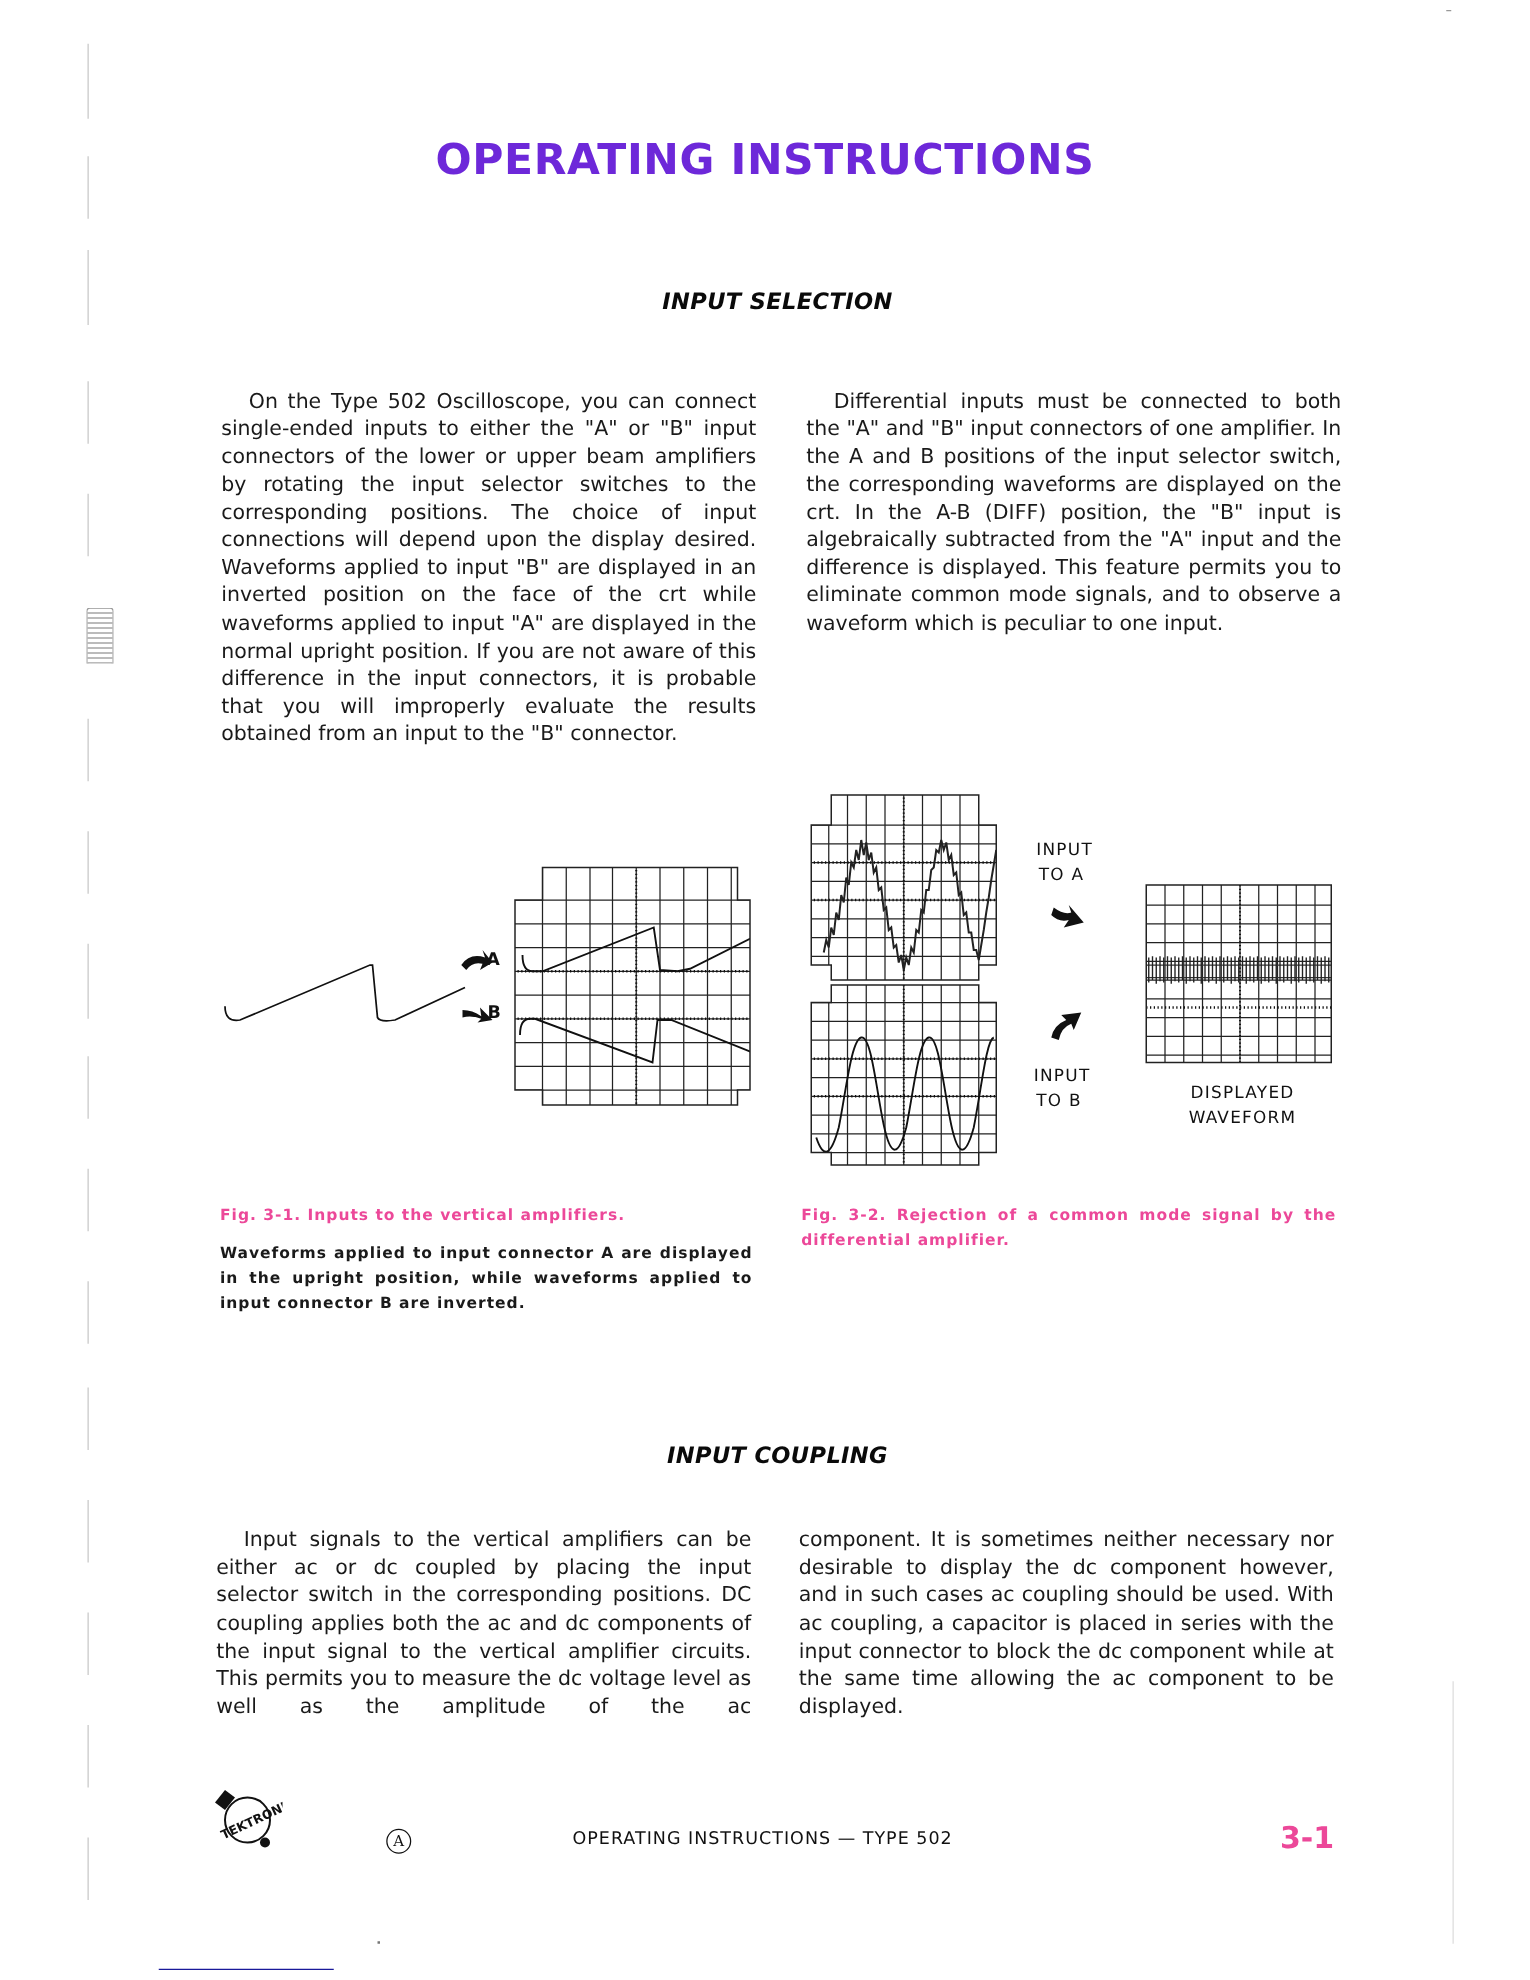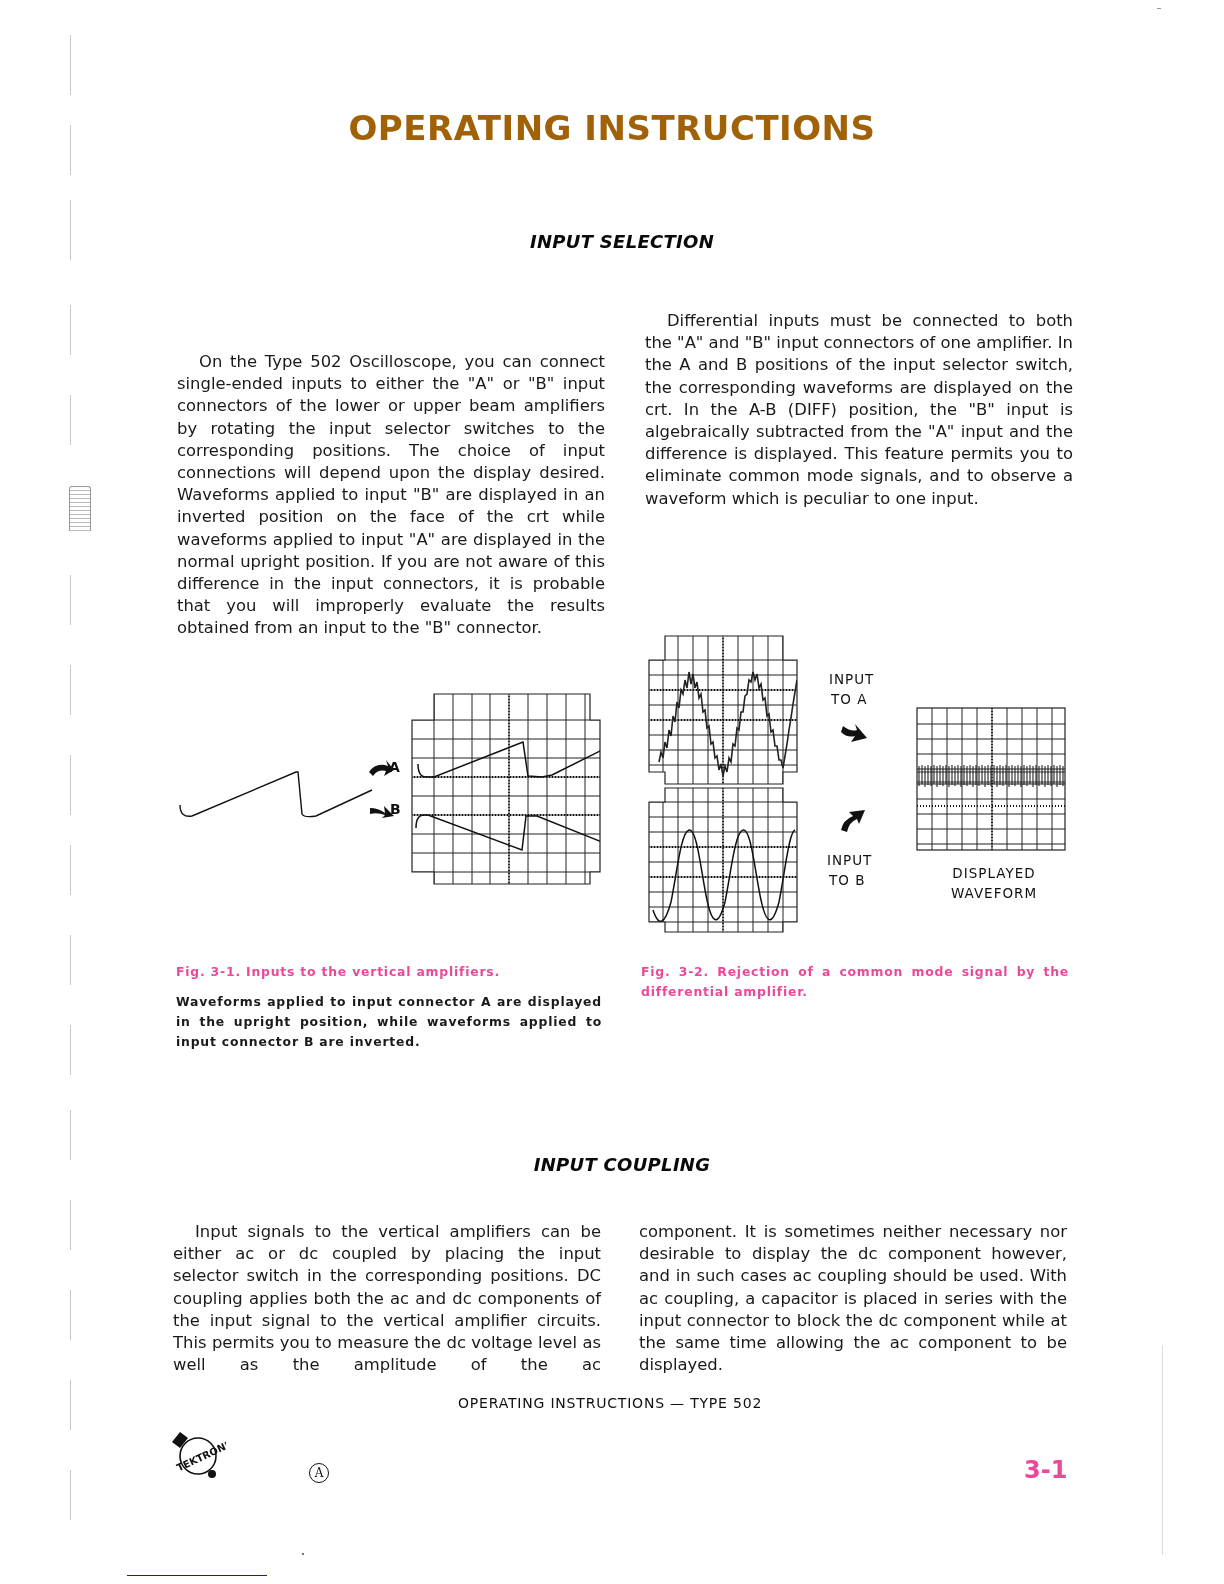--- a/index.html
+++ b/index.html
@@ -1,18 +1,18 @@
 <!DOCTYPE html>
 <html><head>
 <meta charset="utf-8">
 <style>
   html, body { margin: 0; padding: 0; background: #ffffff; }
   body { width: 1224px; height: 1584px; position: relative; overflow: hidden; font-family: "DejaVu Sans", sans-serif; color: #111; }
   .abs { position: absolute; }
-  .title { left: 0; width: 1224px; top: 108px; text-align: center; font-family: "DejaVu Sans", sans-serif; font-weight: bold; font-size: 34px; letter-spacing: 0.5px; color: #a16207; }
+  .title { left: 0; width: 1224px; top: 108px; text-align: center; font-family: "DejaVu Sans", sans-serif; font-weight: bold; font-size: 34px; letter-spacing: 0.5px; color: #6d28d9; }
   .section-head { left: 0; width: 1244px; text-align: center; font-family: "DejaVu Sans", sans-serif; font-weight: bold; font-style: italic; font-size: 18px; letter-spacing: 0.3px; color: #0a0a0a; }
   .body-text { font-family: "DejaVu Sans", sans-serif; font-size: 16.4px; line-height: 22.2px; text-align: justify; color: #1a1a1a; }
   .body-text p { margin: 0; text-indent: 22px; }
   .cap-title { font-family: "DejaVu Sans", sans-serif; font-weight: bold; font-size: 12.4px; line-height: 20px; letter-spacing: 0.8px; color: #ec4899; text-align: justify; }
   .cap-body { font-family: "DejaVu Sans", sans-serif; font-weight: bold; font-size: 12.4px; line-height: 20px; letter-spacing: 0.8px; color: #1a1a1a; text-align: justify; }
   .footer-text { font-family: "DejaVu Sans", sans-serif; font-size: 14px; letter-spacing: 0.8px; color: #111; }
   .page-num { font-family: "DejaVu Sans", sans-serif; font-weight: bold; font-size: 24px; color: #ec4899; }
   .binding-mark { border-left: 1px solid #c8c8c8; }
   svg { display: block; }
 </style>
@@ -35,21 +35,21 @@
 <div class="abs binding-mark" style="left:70px;top:1200px;height:50px;"></div>
 <div class="abs binding-mark" style="left:70px;top:1290px;height:50px;"></div>
 <div class="abs binding-mark" style="left:70px;top:1380px;height:50px;"></div>
 <div class="abs binding-mark" style="left:70px;top:1470px;height:50px;"></div>
 <div class="abs binding-mark" style="left:1162px;top:1345px;height:210px;border-left-color:#ddd;"></div>
 
 <div class="abs title">OPERATING INSTRUCTIONS</div>
 
 <div class="abs section-head" style="top:231px;">INPUT SELECTION</div>
 
-<div class="abs body-text" style="left:177px;top:310px;width:428px;margin-top:41px;">
+<div class="abs body-text" style="left:177px;top:310px;width:428px;">
   <p>On the Type 502 Oscilloscope, you can connect single-ended inputs to either the "A" or "B" input connectors of the lower or upper beam amplifiers by rotating the input selector switches to the corresponding positions. The choice of input connections will depend upon the display desired. Waveforms applied to input "B" are displayed in an inverted position on the face of the crt while waveforms applied to input "A" are displayed in the normal upright position. If you are not aware of this difference in the input connectors, it is probable that you will improperly evaluate the results obtained from an input to the "B" connector.</p>
 </div>
 <div class="abs body-text" style="left:645px;top:310px;width:428px;">
   <p>Differential inputs must be connected to both the "A" and "B" input connectors of one amplifier. In the A and B positions of the input selector switch, the corresponding waveforms are displayed on the crt. In the A-B (DIFF) position, the "B" input is algebraically subtracted from the "A" input and the difference is displayed. This feature permits you to eliminate common mode signals, and to observe a waveform which is peculiar to one input.</p>
 </div>
 
 <div class="abs" style="left:172px;top:690px;width:440px;height:200px;">
   <svg width="440" height="200" viewBox="0 0 440 200">
     <defs>
       <clipPath id="crt1">
@@ -237,18 +237,18 @@
 
 <div class="abs" style="left:168px;top:1428px;width:58px;height:52px;">
   <svg width="58" height="52" viewBox="0 0 58 52">
     <circle cx="30" cy="28" r="18" fill="none" stroke="#111" stroke-width="1.6"></circle>
     <path d="M4 14 L12 4 L20 10 L12 20 Z" fill="#111"></path>
     <circle cx="44" cy="46" r="4" fill="#111"></circle>
     <text x="6" y="34" transform="rotate(-25 30 28)" font-family="DejaVu Sans, sans-serif" font-weight="bold" font-size="10" fill="#111">TEKTRONIX</text>
   </svg>
 </div>
 <div class="abs" style="left:309px;top:1463px;width:18px;height:18px;border:1px solid #111;border-radius:50%;text-align:center;font-family:'DejaVu Serif',serif;font-size:12px;line-height:18px;">A</div>
-<div class="abs footer-text" style="left:458px;top:1395px;text-align:center;">OPERATING INSTRUCTIONS — TYPE 502</div>
+<div class="abs footer-text" style="left:458px;top:1463px;text-align:center;">OPERATING INSTRUCTIONS — TYPE 502</div>
 <div class="abs page-num" style="left:1024px;top:1456px;">3-1</div>
 
 <div class="abs" style="left:127px;top:1575px;width:140px;height:1px;background:#1a1a9a;"></div>
 <div class="abs" style="left:302px;top:1553px;width:2px;height:2px;background:#777;"></div>
 <div class="abs" style="left:1157px;top:8px;width:4px;height:1px;background:#999;"></div>
 
 </body></html>

